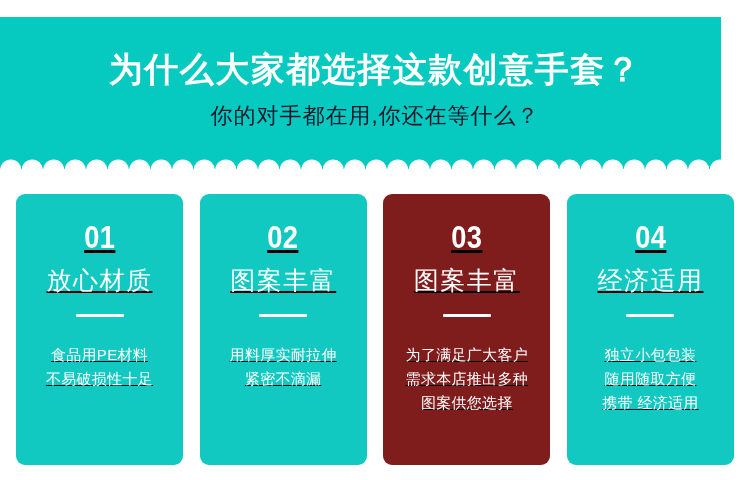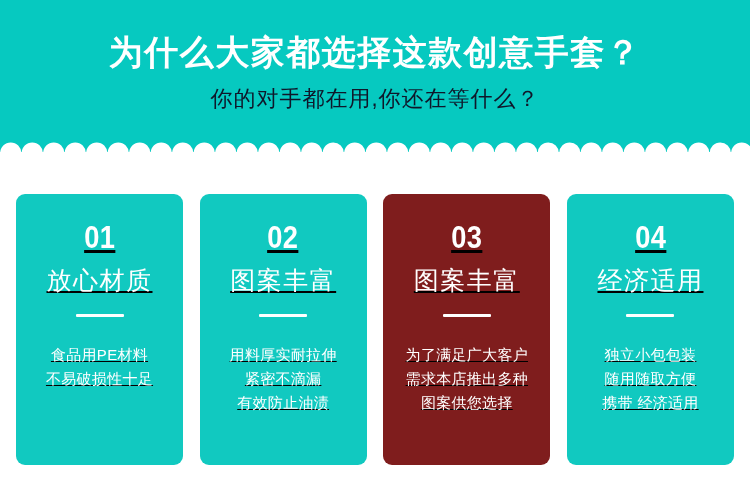--- a/index.html
+++ b/index.html
@@ -19,25 +19,26 @@
     position: relative;
     width: 750px;
     height: 480px;
     background: #ffffff;
   }
 
   
   #header-band {
     position: absolute;
     left: 0;
-    top: 0;
-    width: 750px;
+    top: 17px;
+    width: 677px;
     height: 160px;
     background: #06c9c0;
     overflow: hidden;
+    padding-left: 44px;
   }
   #header-inner {
     position: absolute;
     left: 0;
     top: 0;
     width: 750px;
     height: 146px;
     display: flex;
     flex-direction: column;
     align-items: center;
@@ -166,21 +167,20 @@
       </div>
     </div>
 
     <div class="feature-card" style="background: rgb(17, 201, 192);">
       <div class="card-number">02</div>
       <div class="card-title">图案丰富</div>
       <div class="card-divider"></div>
       <div class="card-desc">
         <span class="card-desc-line">用料厚实耐拉伸</span>
         <span class="card-desc-line">紧密不滴漏</span>
-        <span class="card-desc-line">有效防止油渍</span>
       </div>
     </div>
 
     <div class="feature-card" style="background: #7f1d1d;">
       <div class="card-number">03</div>
       <div class="card-title">图案丰富</div>
       <div class="card-divider"></div>
       <div class="card-desc">
         <span class="card-desc-line">为了满足广大客户</span>
         <span class="card-desc-line">需求本店推出多种</span>

